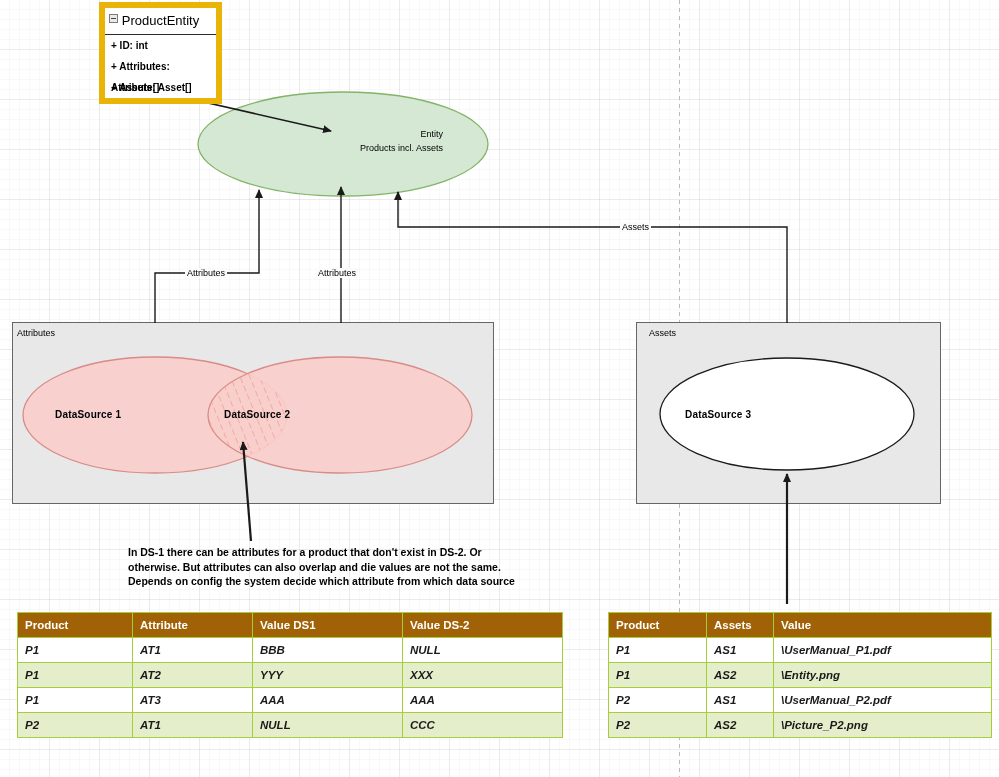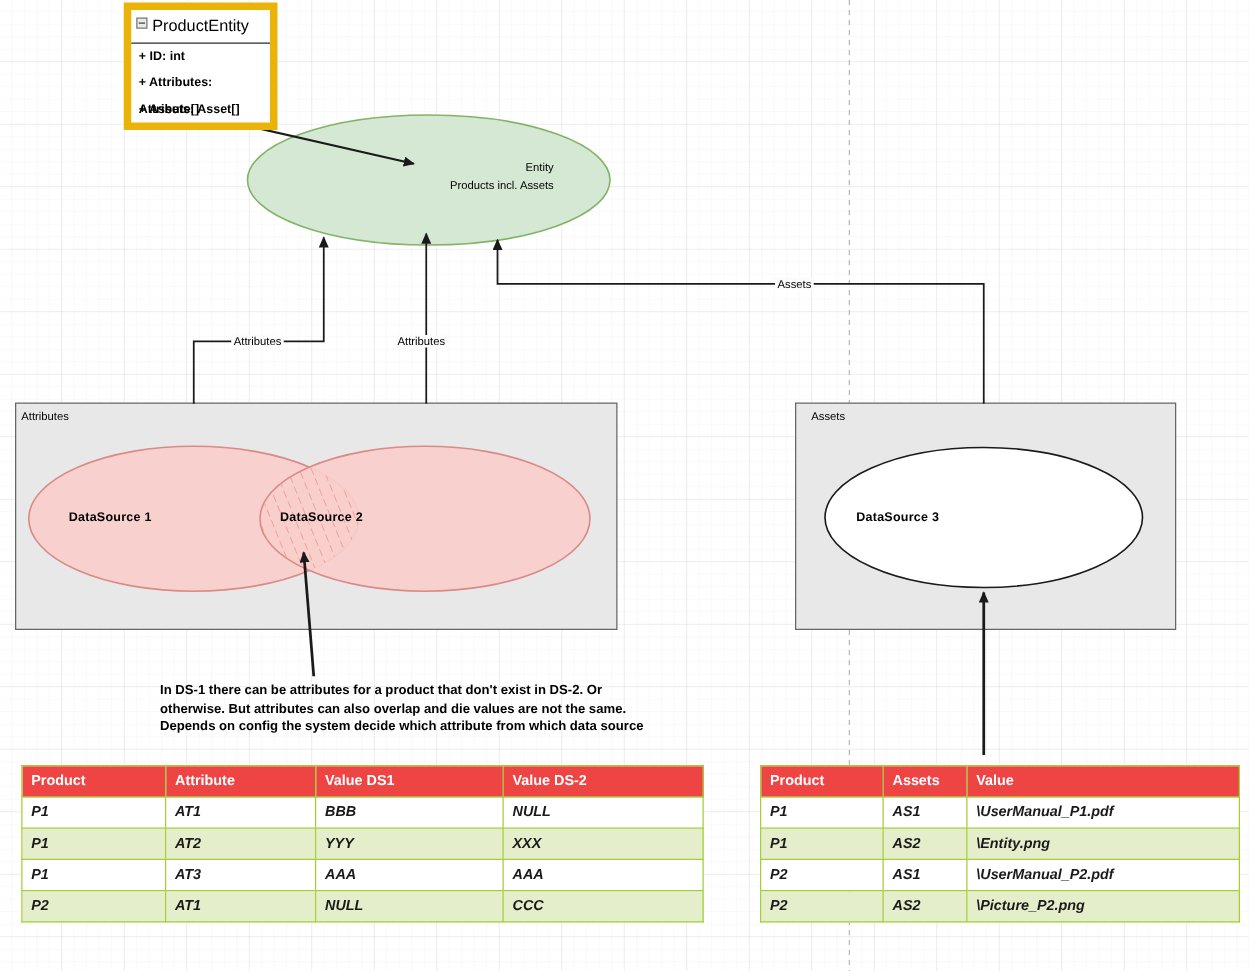--- a/index.html
+++ b/index.html
@@ -60,21 +60,21 @@
     position:absolute;left:92px;top:545px;width:390px;
     font-size:10.5px;font-weight:bold;color:#000;line-height:14.5px;margin-left:36px;
   }
 
   
   table.dt{
     position:absolute;border-collapse:collapse;table-layout:fixed;
     font-size:11px;
   }
   table.dt th{
-    background:#ef4444;color:#ffffff;font-weight:bold;text-align:left;
+    background:#a16207;color:#ffffff;font-weight:bold;text-align:left;
     padding:6px 7px;border:1px solid #a6ce39;font-size:11.5px;
   }
   table.dt td{
     padding:6px 7px;border:1px solid #a6ce39;color:#1a1a1a;font-weight:bold;
     font-size:11.5px;background:#ffffff;font-style:italic;
   }
   table.dt tr.alt td{background:#e5eecb;}
   #table-attributes{left:17px;top:612px;width:545px;}
   #table-assets{left:608px;top:612px;width:383px;}
 </style>

